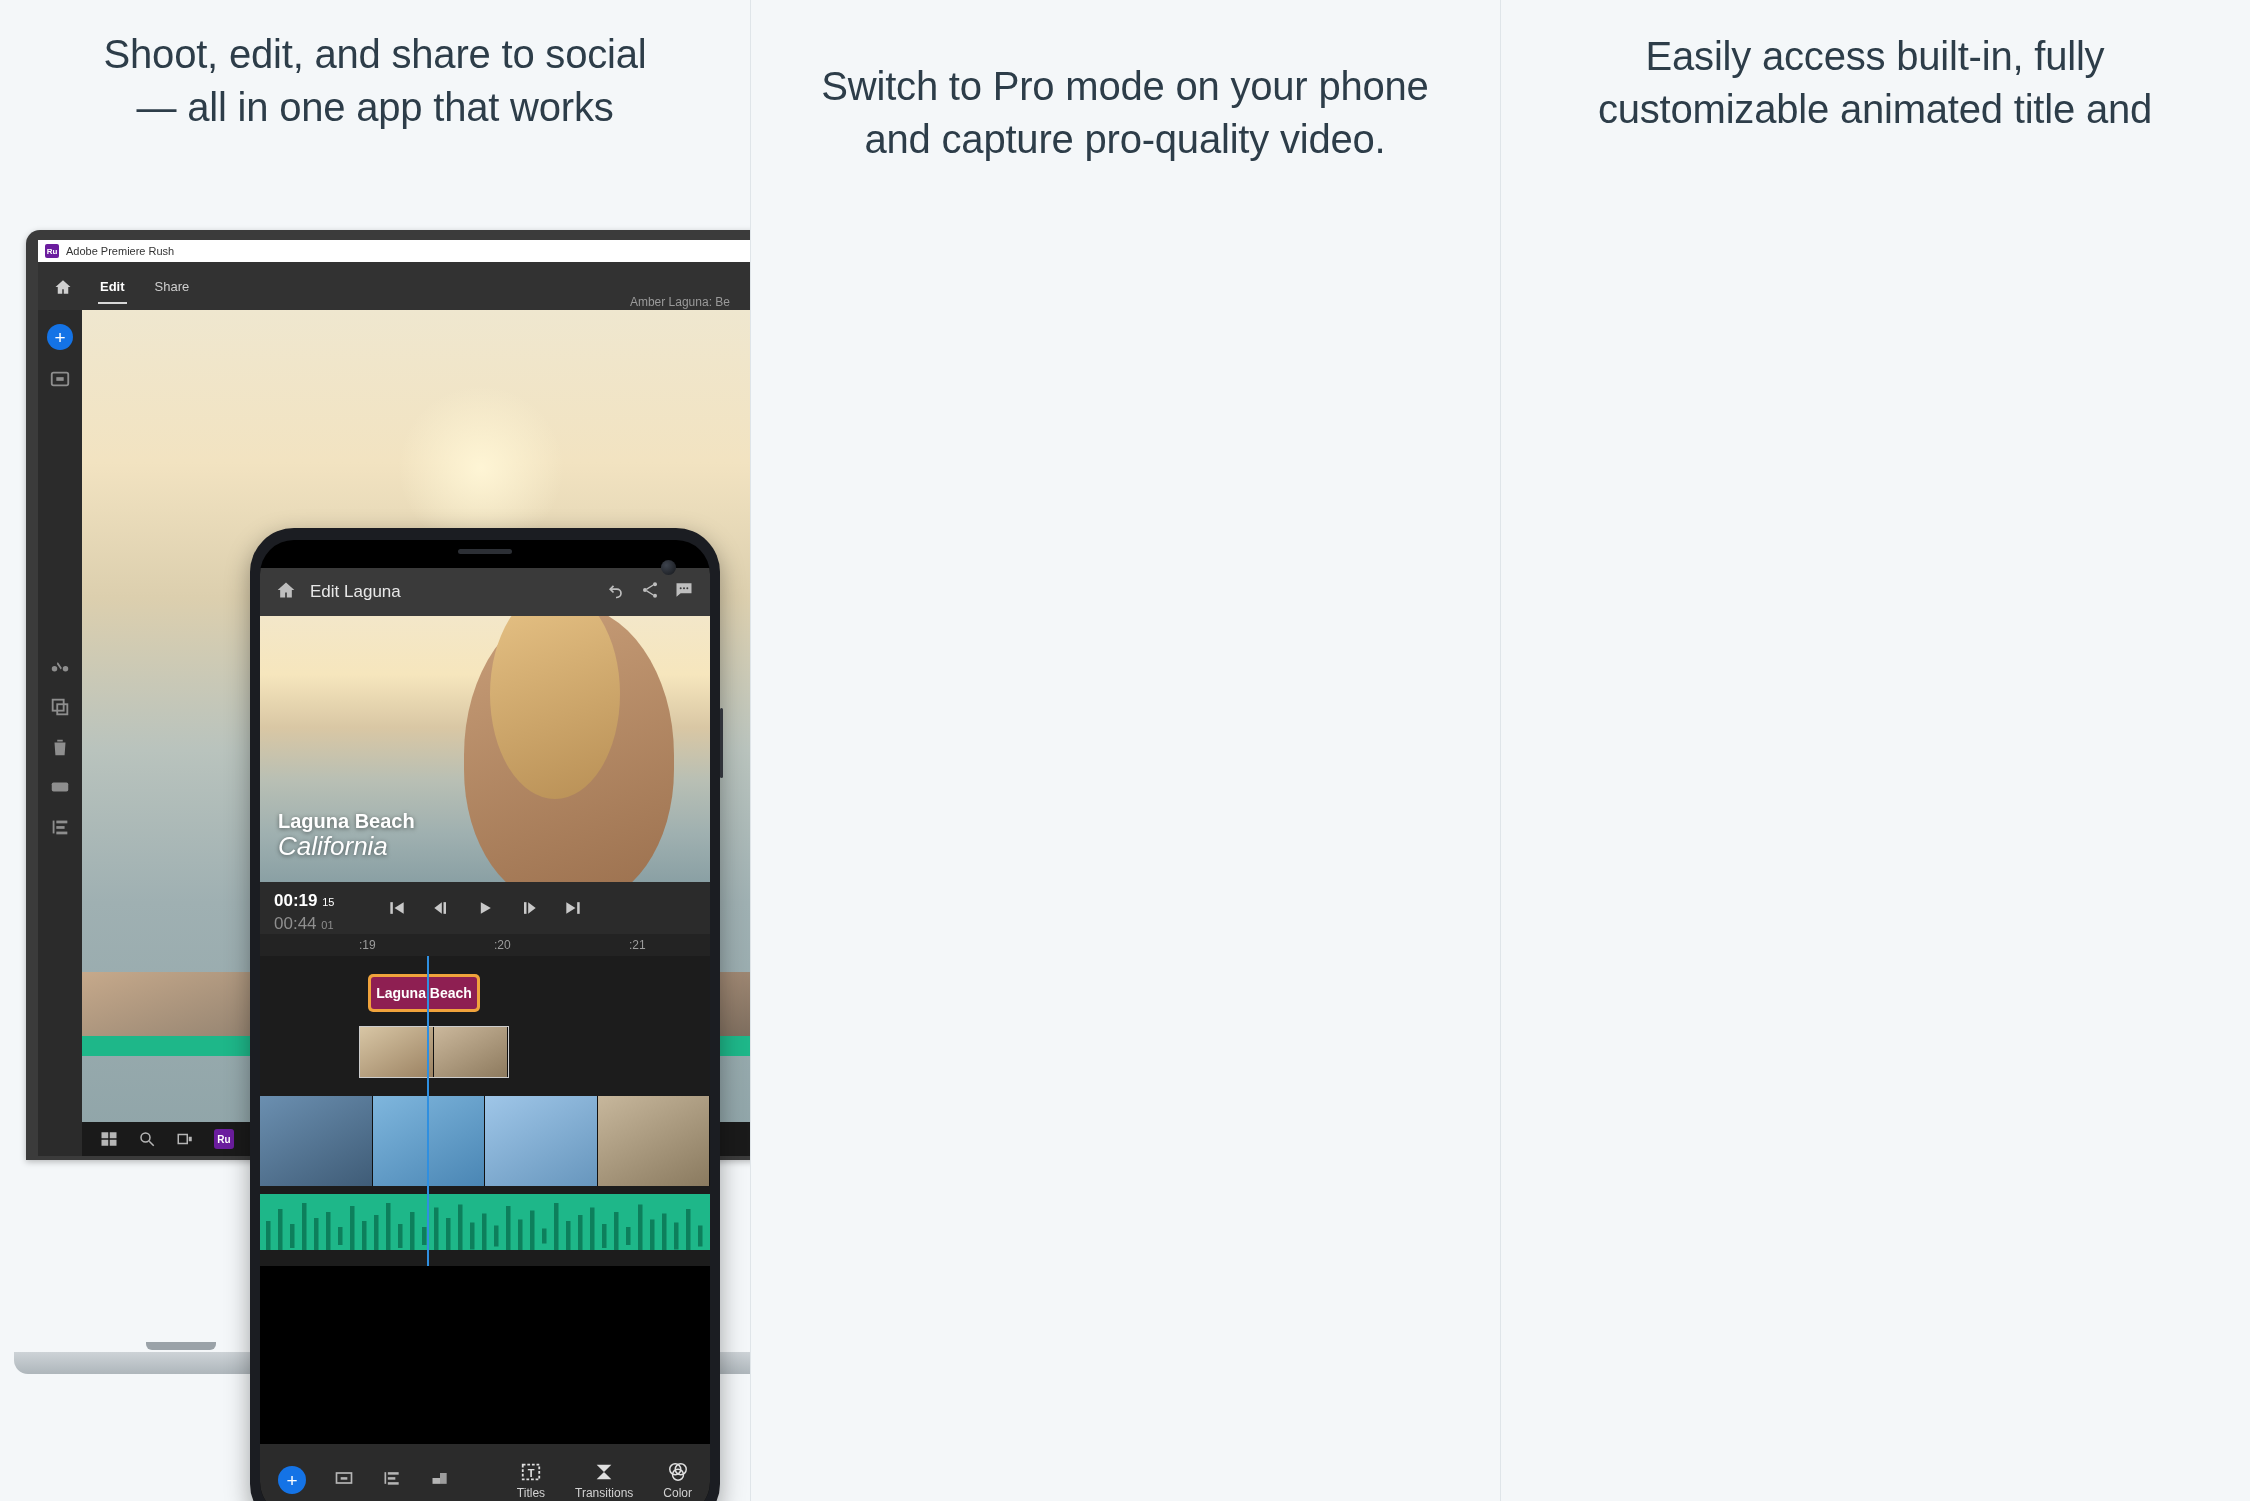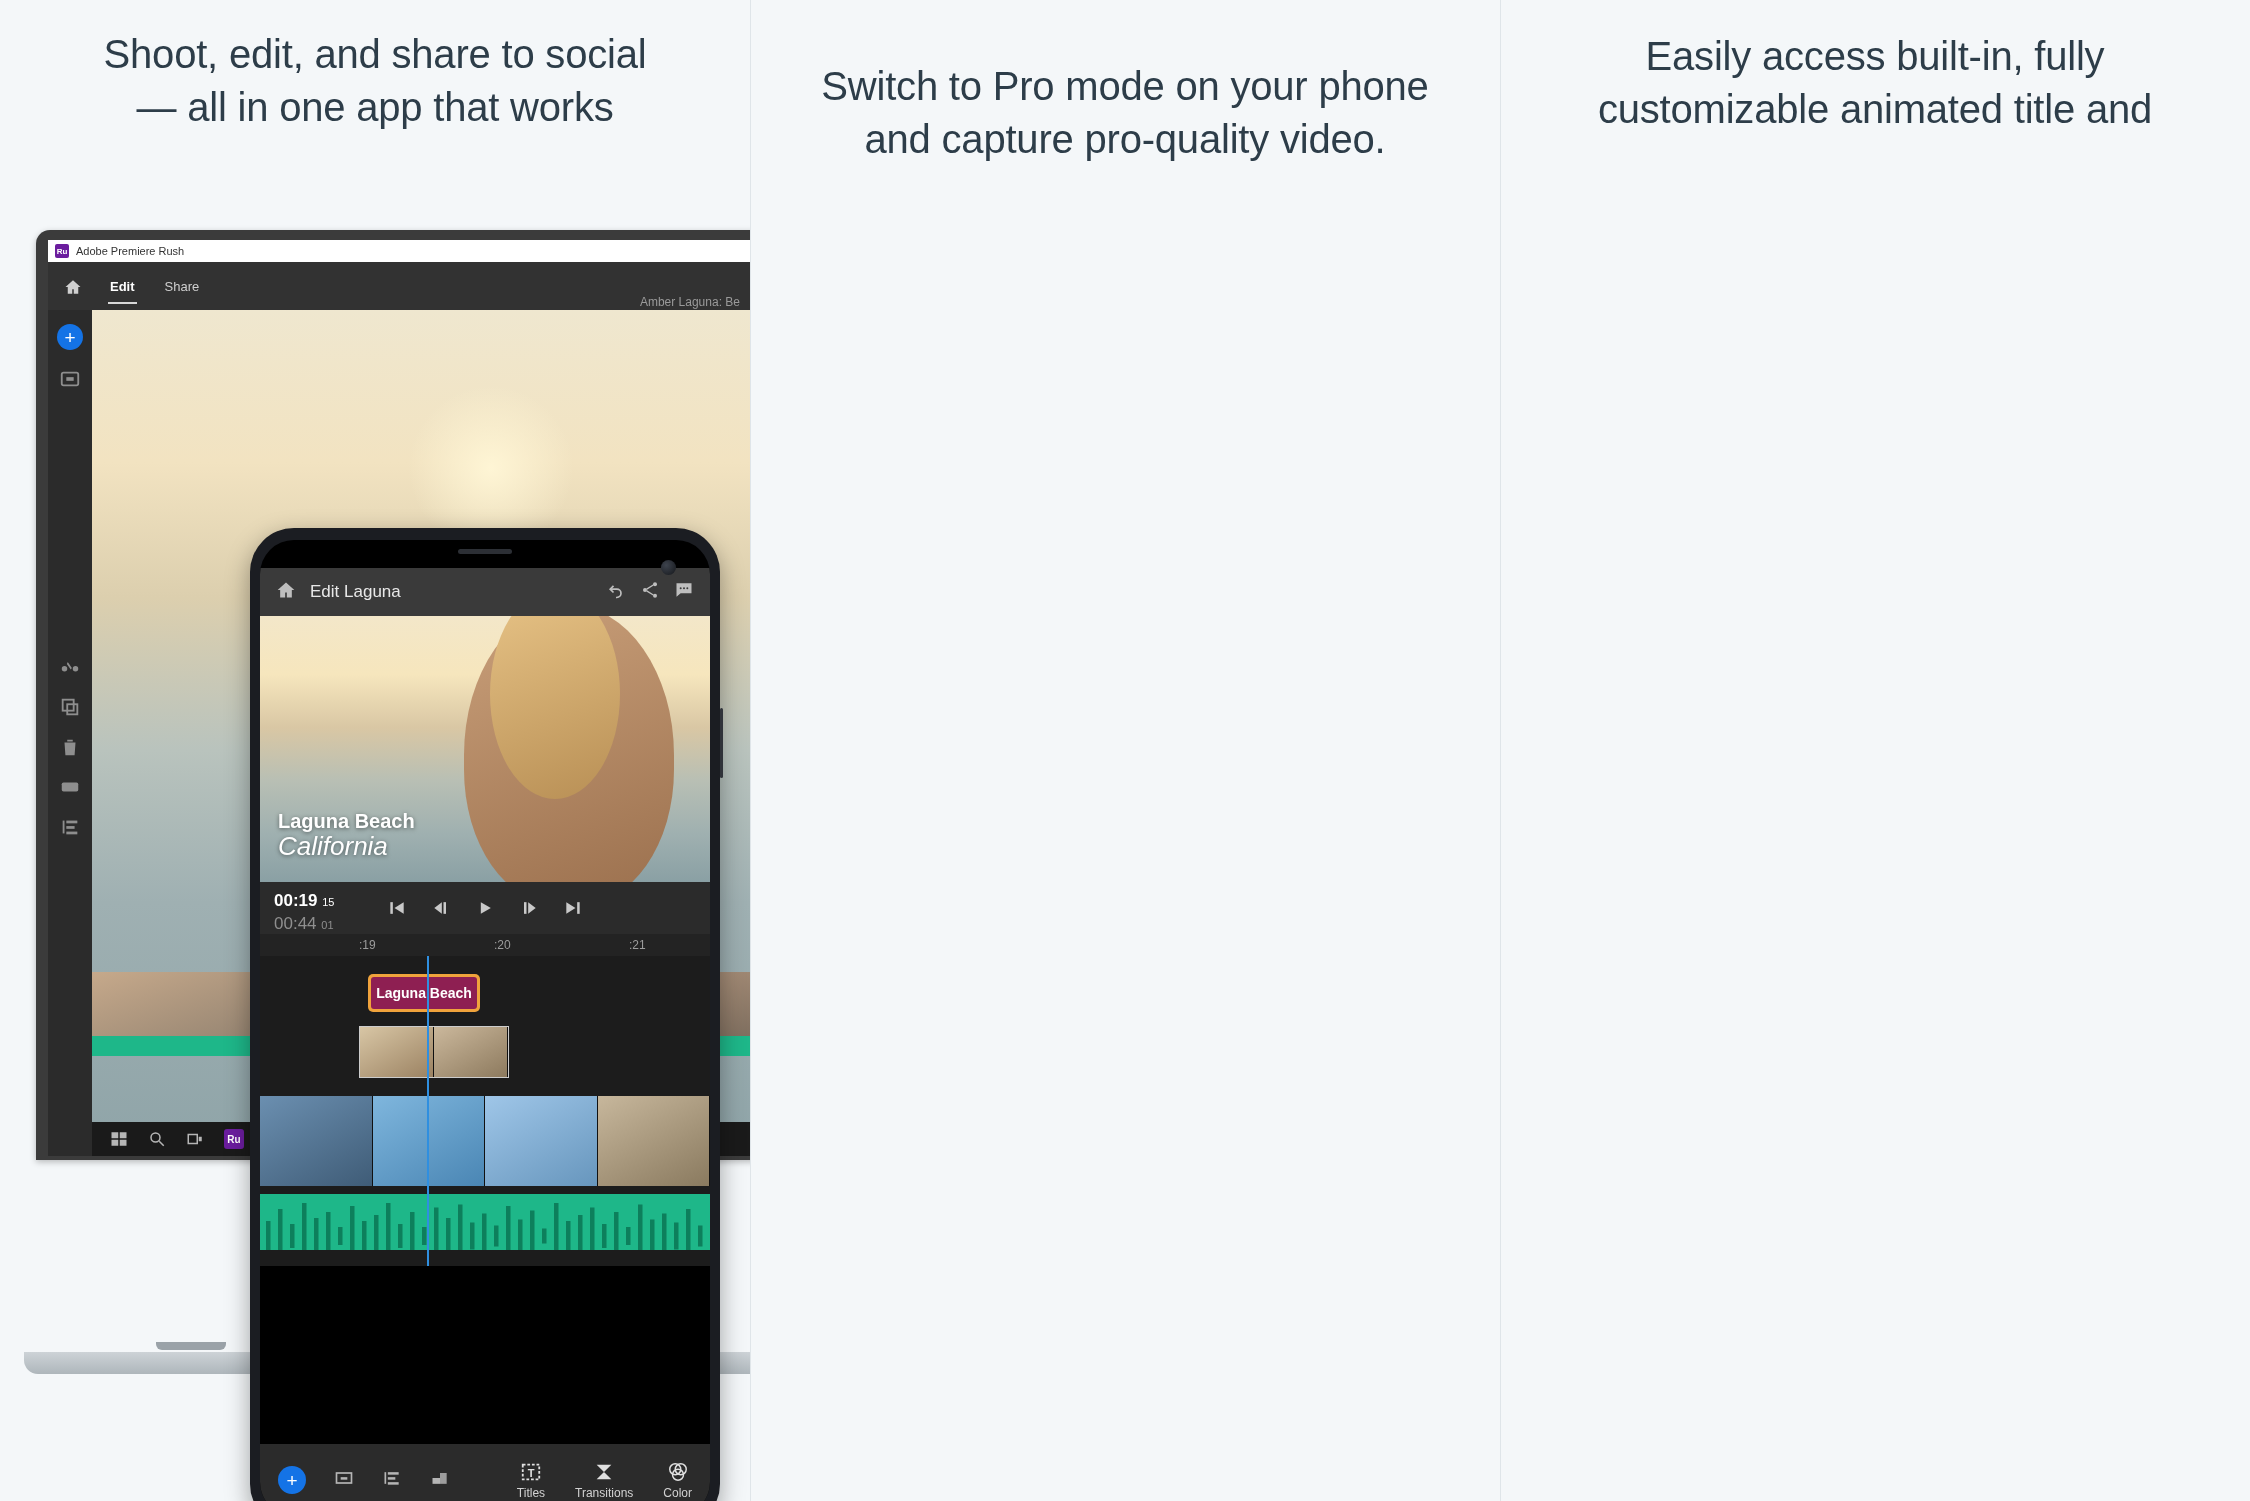--- a/index.html
+++ b/index.html
@@ -15,21 +15,21 @@
   .headline {
     text-align:center; color:#2d3d49; font-size:40px; line-height:1.32;
     font-weight:400; letter-spacing:-0.2px; padding:0 40px;
   }
   .hl1 { margin-top:28px; }
   .hl2 { margin-top:60px;padding-left:40px; }
   .hl3 { margin-top:30px; }
 
   
   .laptop {
-    position:absolute; left:36px; top:230px; width:740px; height:930px;
+    position:absolute; left:26px; top:230px; width:740px; height:930px;
     background:#3b3b3b; border-radius:14px 14px 0 0;
     box-shadow:0 2px 6px rgba(0,0,0,.25);
     padding:10px 12px 0 12px;
   }
   .laptop-base {
     position:absolute; left:-12px; top:1122px; width:780px; height:22px;
     background:linear-gradient(#cdd3d7,#aeb6bb); border-radius:0 0 14px 14px;
   }
   .laptop-notch {
     position:absolute; left:120px; top:1112px; width:70px; height:8px;

